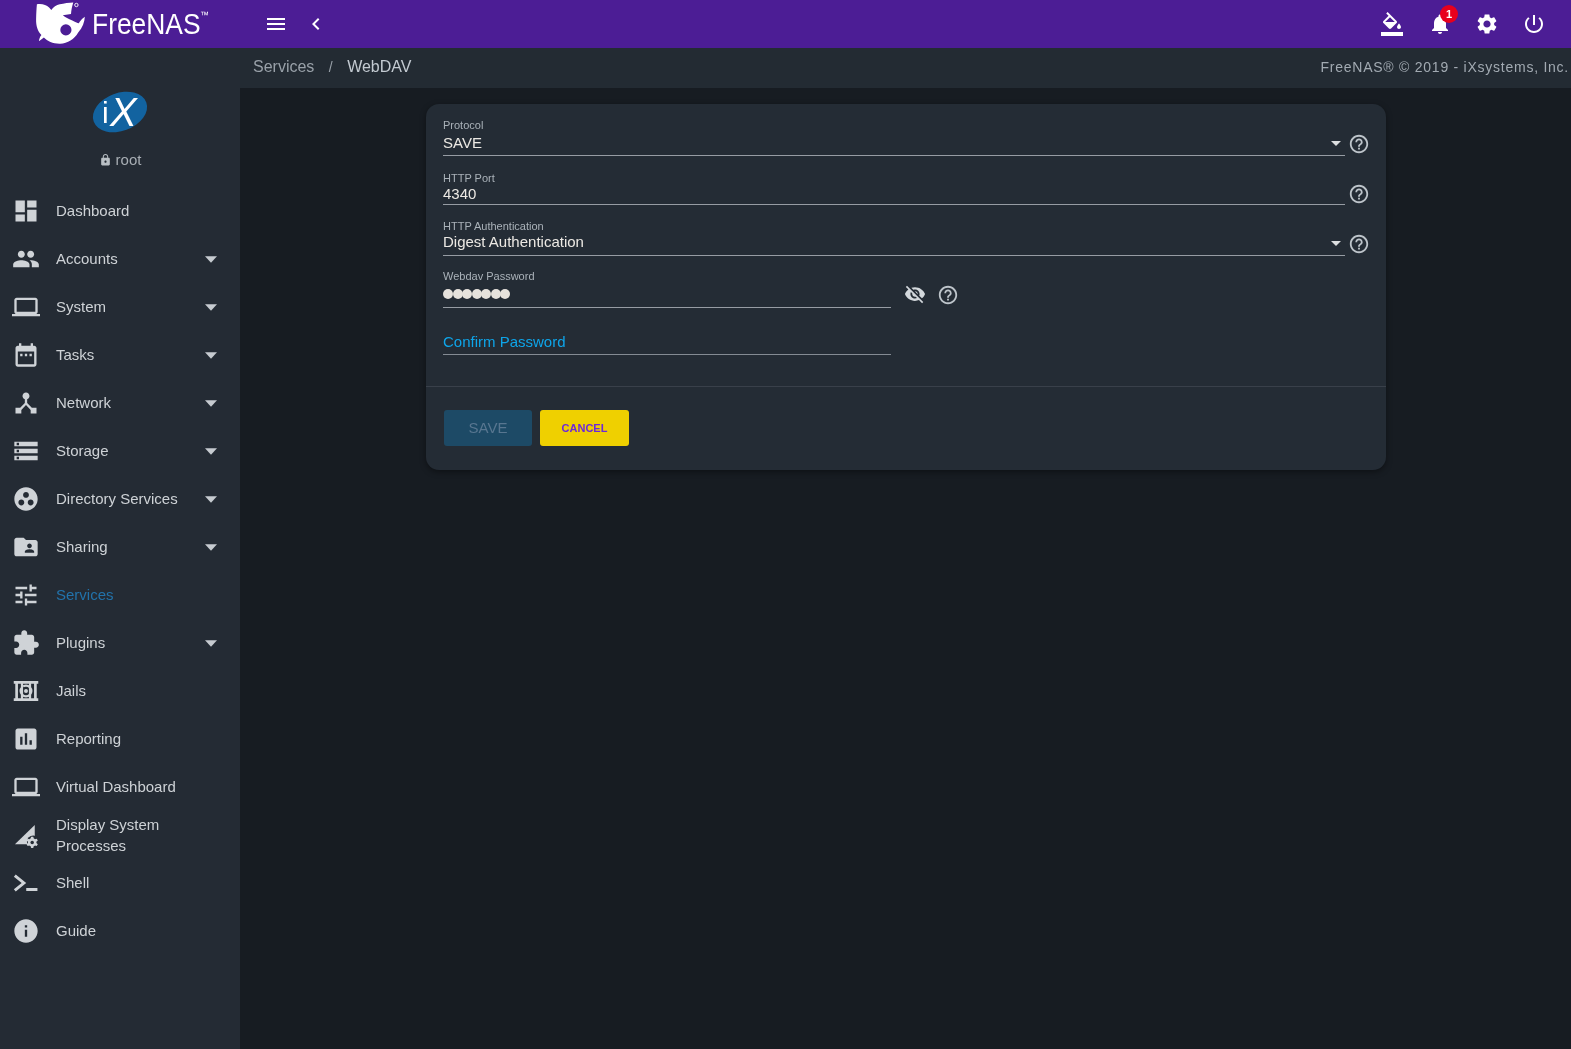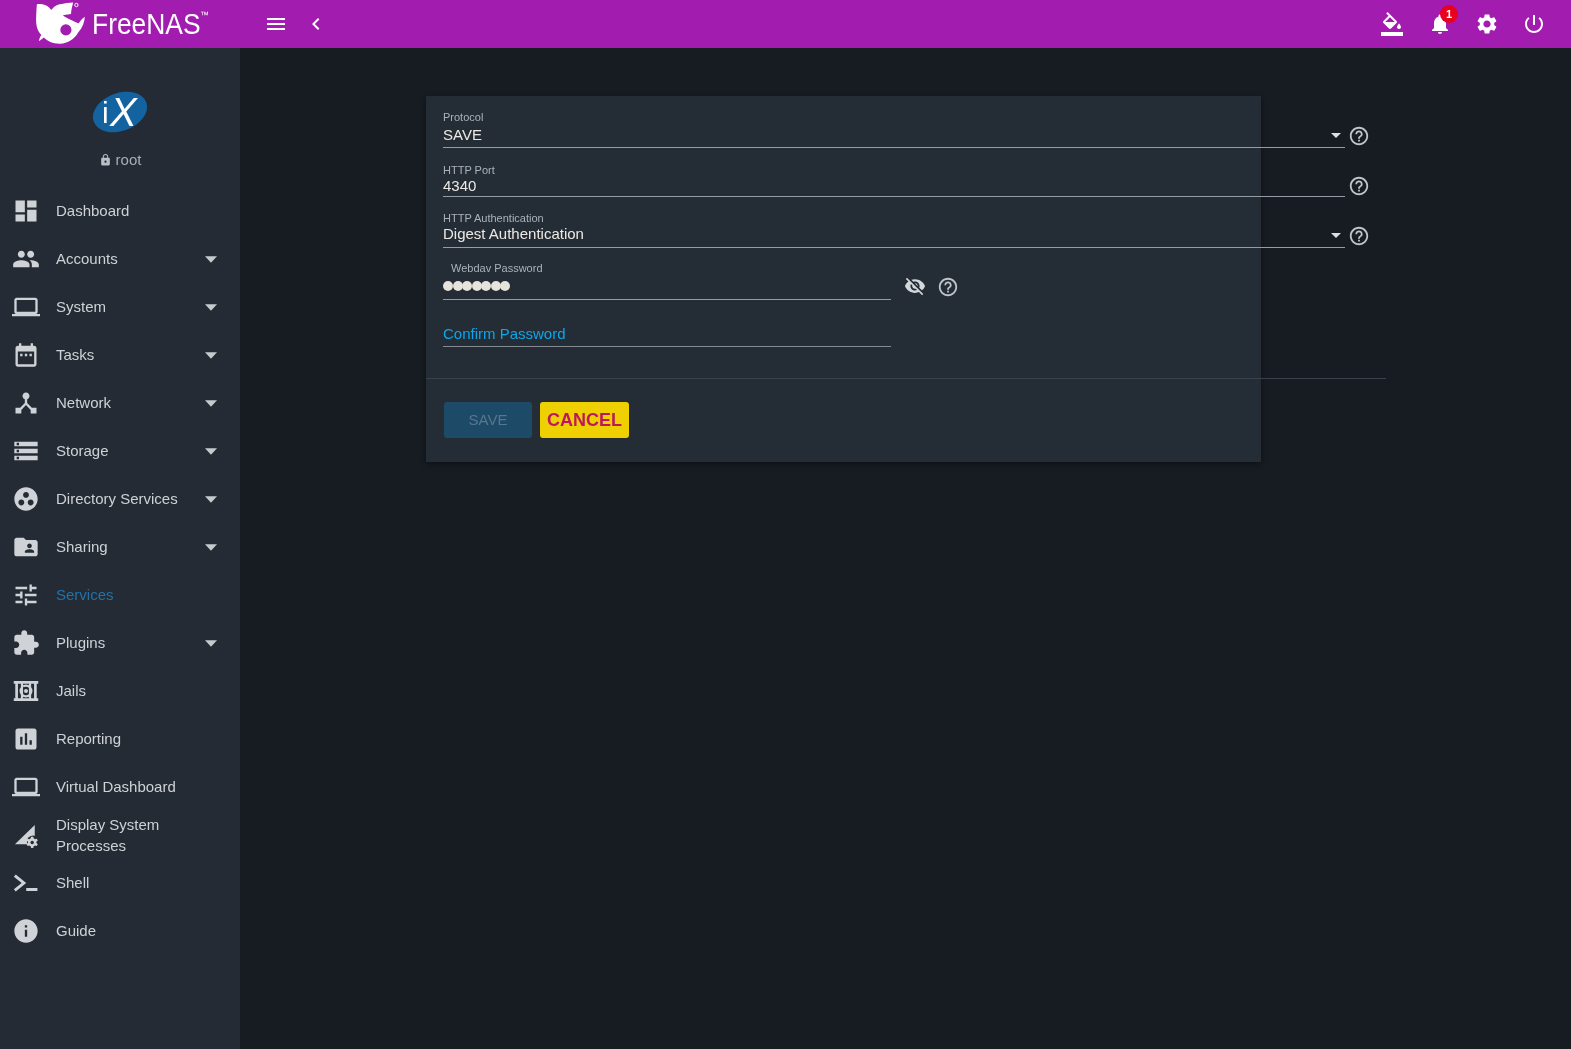--- a/index.html
+++ b/index.html
@@ -1,20 +1,20 @@
 <!DOCTYPE html>
 <html><head>
 <meta charset="utf-8">
 <style>
 * { margin:0; padding:0; box-sizing:border-box; }
 html,body { width:1571px; height:1049px; overflow:hidden; background:#171c22; font-family:"Liberation Sans", sans-serif; }
 #page { position:relative; width:1571px; height:1049px; }
 
 
-#topbar { position:absolute; left:0; top:0; width:1571px; height:48px; background:#a21caf; z-index:5; }
+#topbar { position:absolute; left:0; top:0; width:1571px; height:48px; background:#4c1d95; z-index:5; }
 #logo { position:absolute; left:34px; top:1px; }
 #brand { position:absolute; left:92px; top:7px; color:#fff; font-size:30px; font-weight:400; transform:scaleX(.88); transform-origin:left center; }
 .tbicon { position:absolute; top:12px; width:24px; height:24px; }
 #ic-menu { left:264px; }
 #ic-back { left:304px; }
 #ic-fill { left:1380px; }
 #ic-bell { left:1428px; }
 #ic-gear { left:1475px; }
 #ic-pow  { left:1522px; }
 #badge { position:absolute; left:1440px; top:5px; width:18px; height:18px; border-radius:50%; background:#e8001c; color:#fff; font-size:11px; font-weight:bold; text-align:center; line-height:18px; }
@@ -31,29 +31,29 @@
 .mitem.active .lbl { color:#2272aa; }
 .lbl2 { position:absolute; left:56px; top:3px; font-size:15px; line-height:21px; }
 
 
 #crumbbar { position:absolute; left:240px; top:48px; width:1331px; height:40px; background:#232b33; }
 #crumbs { position:absolute; left:13px; top:10px; font-size:16px; color:#99a1a9; }
 #crumbs .sep { margin:0 10px; font-size:14px; }
 #crumbs .cur { color:#c3cad1; }
 #copyright { position:absolute; right:2px; top:11px; font-size:14px; letter-spacing:0.75px; color:#a2aab2; }
 
-#card { position:absolute; left:426px; top:96px; width:835px; height:366px; background:#242c35; border-radius:0; box-shadow:0 2px 6px rgba(0,0,0,.4); }
+#card { position:absolute; left:426px; top:104px; width:960px; height:366px; background:#242c35; border-radius:13px; box-shadow:0 2px 6px rgba(0,0,0,.4); }
 .flabel { position:absolute; font-size:11px; color:#aab2b9; }
 .fvalue { position:absolute; font-size:15px; color:#ece9e4; }
 .uline { position:absolute; height:1px; background:#969ca3; }
 .caret { position:absolute; width:0; height:0; border-left:5.2px solid transparent; border-right:5.2px solid transparent; border-top:5.3px solid #dcdee0; }
 .helpc { position:absolute; width:22px; height:22px; }
 #divider { position:absolute; left:0; top:282px; width:960px; height:1px; background:#39404a; }
 #btn-save { position:absolute; left:18px; top:306px; width:88px; height:36px; background:#1d4a66; border-radius:3px; color:#587690; font-size:15px; text-align:center; line-height:36px; }
-#btn-cancel { position:absolute; left:114px; top:306px; width:89px; height:36px; background:#efd000; border-radius:3px; color:#be185d; font-size:18px; font-weight:bold; text-align:center; line-height:36px; }
+#btn-cancel { position:absolute; left:114px; top:306px; width:89px; height:36px; background:#efd000; border-radius:3px; color:#6d28d9; font-size:11px; font-weight:bold; text-align:center; line-height:36px; }
 .dots { position:absolute; font-size:0; } .dots i { display:inline-block; vertical-align:top; width:10px; height:10px; border-radius:50%; background:#e6e2dc; margin-right:-0.45px; }
 </style>
 </head>
 <body>
 <div id="page">
 
   <div style="position:absolute;left:240px;top:89px;width:1331px;height:960px;background:#171c22;"></div>
 
   <div id="topbar">
     <svg id="logo" width="54" height="46" viewBox="0 0 54 46">
@@ -217,20 +217,24 @@
         </div>
         <div class="mitem" style="top:859px">
           <svg width="28" height="28" viewBox="0 0 24 24" fill="#cfd3d7">
             <path d="M12 2C6.48 2 2 6.48 2 12s4.48 10 10 10 10-4.48 10-10S17.52 2 12 2zm1 15h-2v-6h2v6zm0-8h-2V7h2v2z"></path>
           </svg>
           <div class="lbl">Guide</div>
         </div>
       </div>
   </div>
 
+  <div id="crumbbar">
+    <div id="crumbs">Services <span class="sep">/</span> <span class="cur">WebDAV</span></div>
+    <div id="copyright">FreeNAS® © 2019 - iXsystems, Inc.</div>
+  </div>
 
   <div id="card">
     <div class="flabel" style="left:17px; top:15px;">Protocol</div>
     <div class="fvalue" style="left:17px; top:30px;">SAVE</div>
     <div class="uline" style="left:17px; top:51px; width:902px;"></div>
     <div class="caret" style="left:905px; top:37px;"></div>
     <svg class="helpc" style="left:922px; top:29px;" viewBox="0 0 24 24" fill="#bdc4ca">
         <path d="M11 18h2v-2h-2v2zm1-16C6.48 2 2 6.48 2 12s4.48 10 10 10 10-4.48 10-10S17.52 2 12 2zm0 18c-4.41 0-8-3.59-8-8s3.59-8 8-8 8 3.59 8 8-3.59 8-8 8zm0-14c-2.21 0-4 1.79-4 4h2c0-1.1.9-2 2-2s2 .9 2 2c0 2-3 1.75-3 5h2c0-2.25 3-2.5 3-5 0-2.21-1.79-4-4-4z"></path>
       </svg>
 
@@ -242,21 +246,21 @@
       </svg>
 
     <div class="flabel" style="left:17px; top:116px;">HTTP Authentication</div>
     <div class="fvalue" style="left:17px; top:129px;">Digest Authentication</div>
     <div class="uline" style="left:17px; top:151px; width:902px;"></div>
     <div class="caret" style="left:905px; top:137px;"></div>
     <svg class="helpc" style="left:922px; top:129px;" viewBox="0 0 24 24" fill="#bdc4ca">
         <path d="M11 18h2v-2h-2v2zm1-16C6.48 2 2 6.48 2 12s4.48 10 10 10 10-4.48 10-10S17.52 2 12 2zm0 18c-4.41 0-8-3.59-8-8s3.59-8 8-8 8 3.59 8 8-3.59 8-8 8zm0-14c-2.21 0-4 1.79-4 4h2c0-1.1.9-2 2-2s2 .9 2 2c0 2-3 1.75-3 5h2c0-2.25 3-2.5 3-5 0-2.21-1.79-4-4-4z"></path>
       </svg>
 
-    <div class="flabel" style="left:17px; top:166px;margin-left:8px;">Webdav Password</div>
+    <div class="flabel" style="left:17px; top:166px;">Webdav Password</div>
     <div class="dots" style="left:17px; top:185px; height:10px;"><i></i><i></i><i></i><i></i><i></i><i></i><i></i></div>
     <div class="uline" style="left:17px; top:203px; width:448px;"></div>
     <svg style="position:absolute; left:478px; top:179px;" width="22" height="22" viewBox="0 0 24 24" fill="#d3d8dc">
         <path d="M12 7c2.76 0 5 2.24 5 5 0 .65-.13 1.26-.36 1.83l2.92 2.92c1.51-1.26 2.7-2.89 3.43-4.75-1.73-4.39-6-7.5-11-7.5-1.4 0-2.74.25-3.98.7l2.16 2.16C10.74 7.13 11.35 7 12 7zM2 4.27l2.28 2.28.46.46C3.08 8.3 1.78 10.02 1 12c1.73 4.39 6 7.5 11 7.5 1.55 0 3.03-.3 4.38-.84l.42.42L19.73 22 21 20.73 3.27 3 2 4.27zM7.53 9.8l1.55 1.55c-.05.21-.08.43-.08.65 0 1.66 1.34 3 3 3 .22 0 .44-.03.65-.08l1.55 1.55c-.67.33-1.41.53-2.2.53-2.76 0-5-2.24-5-5 0-.79.2-1.53.53-2.2zm4.31-.78l3.15 3.15.02-.16c0-1.66-1.34-3-3-3l-.17.01z"></path>
       </svg>
     <svg class="helpc" style="left:511px; top:180px;" viewBox="0 0 24 24" fill="#bdc4ca">
         <path d="M11 18h2v-2h-2v2zm1-16C6.48 2 2 6.48 2 12s4.48 10 10 10 10-4.48 10-10S17.52 2 12 2zm0 18c-4.41 0-8-3.59-8-8s3.59-8 8-8 8 3.59 8 8-3.59 8-8 8zm0-14c-2.21 0-4 1.79-4 4h2c0-1.1.9-2 2-2s2 .9 2 2c0 2-3 1.75-3 5h2c0-2.25 3-2.5 3-5 0-2.21-1.79-4-4-4z"></path>
       </svg>
 
     <div class="fvalue" style="left:17px; top:229px; color:#0ea5e9;">Confirm Password</div>

